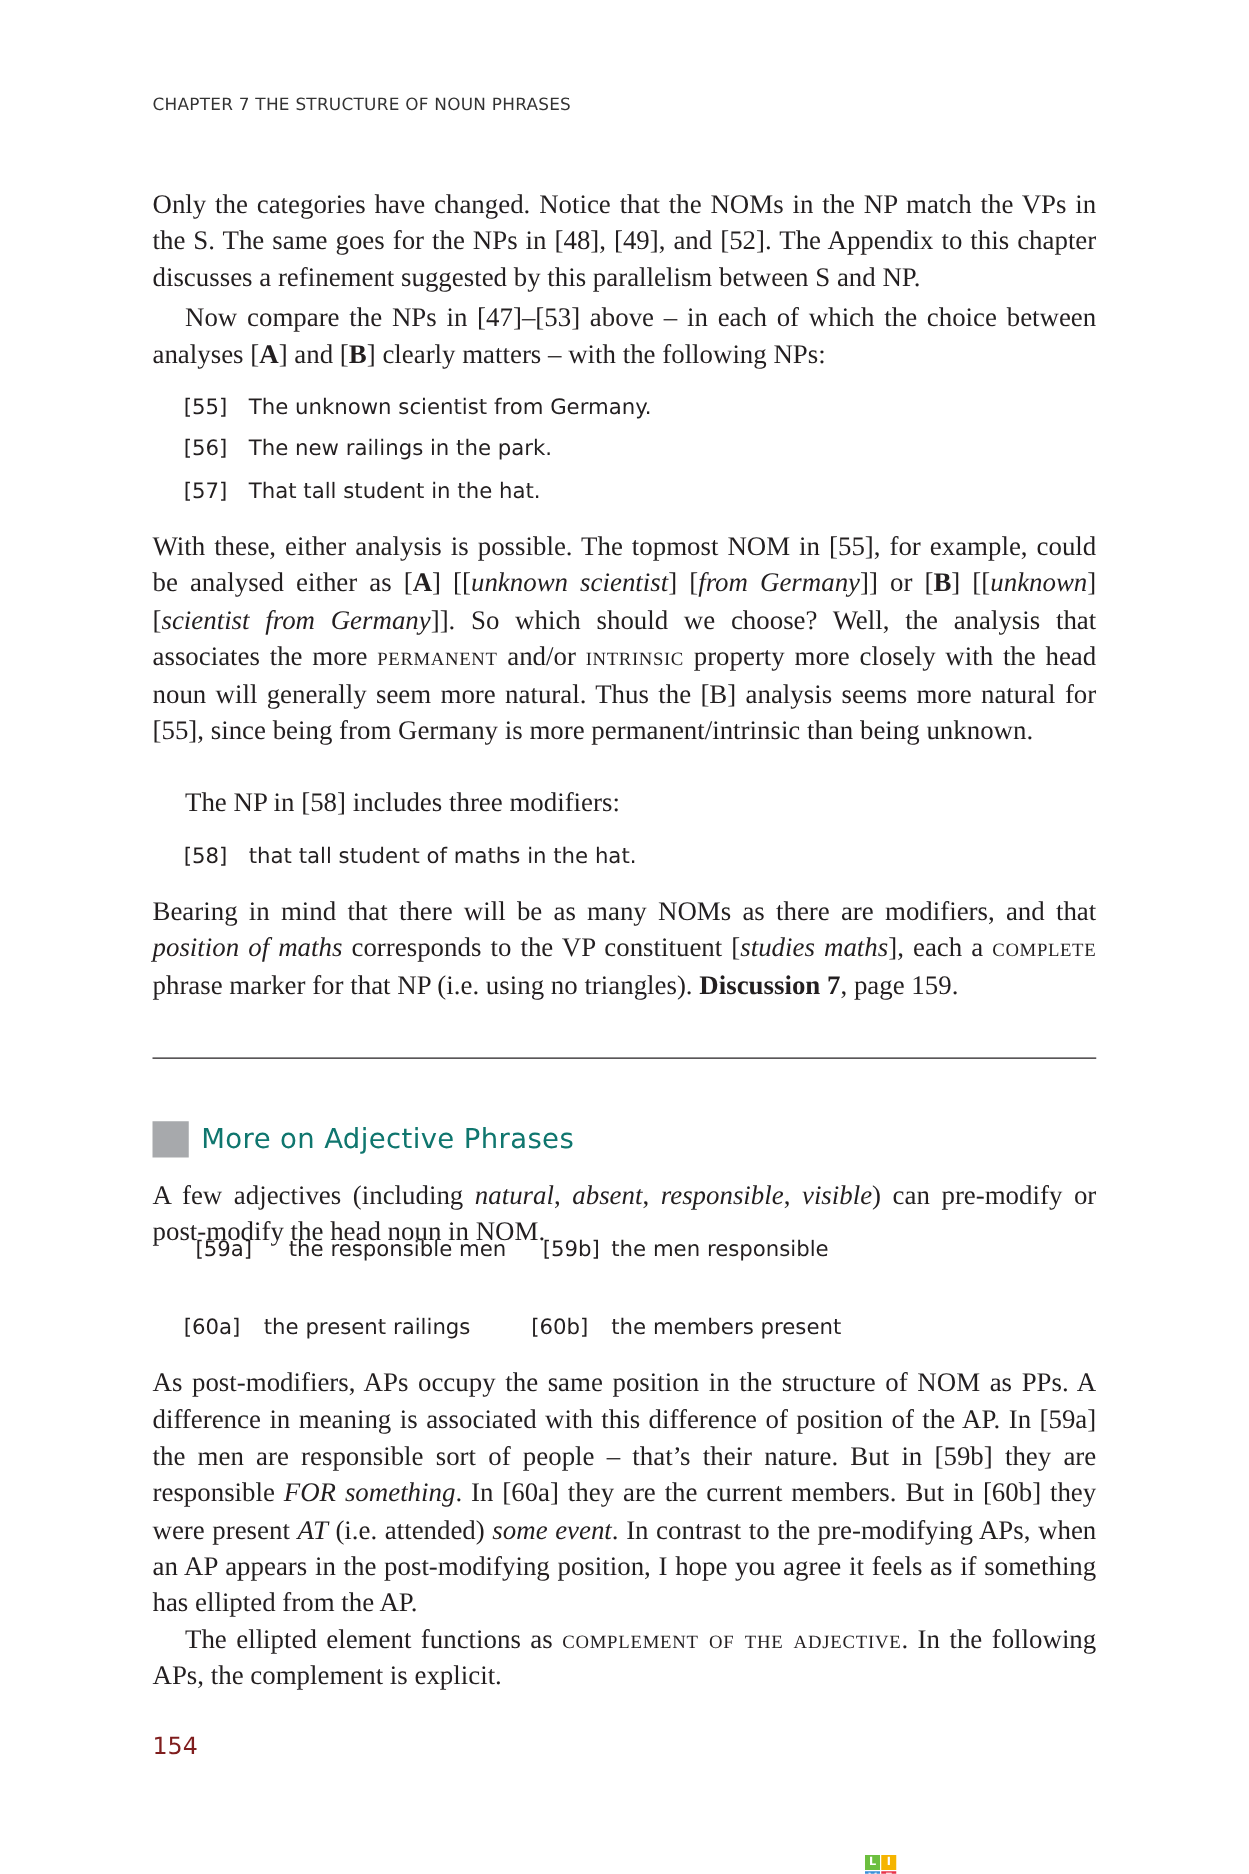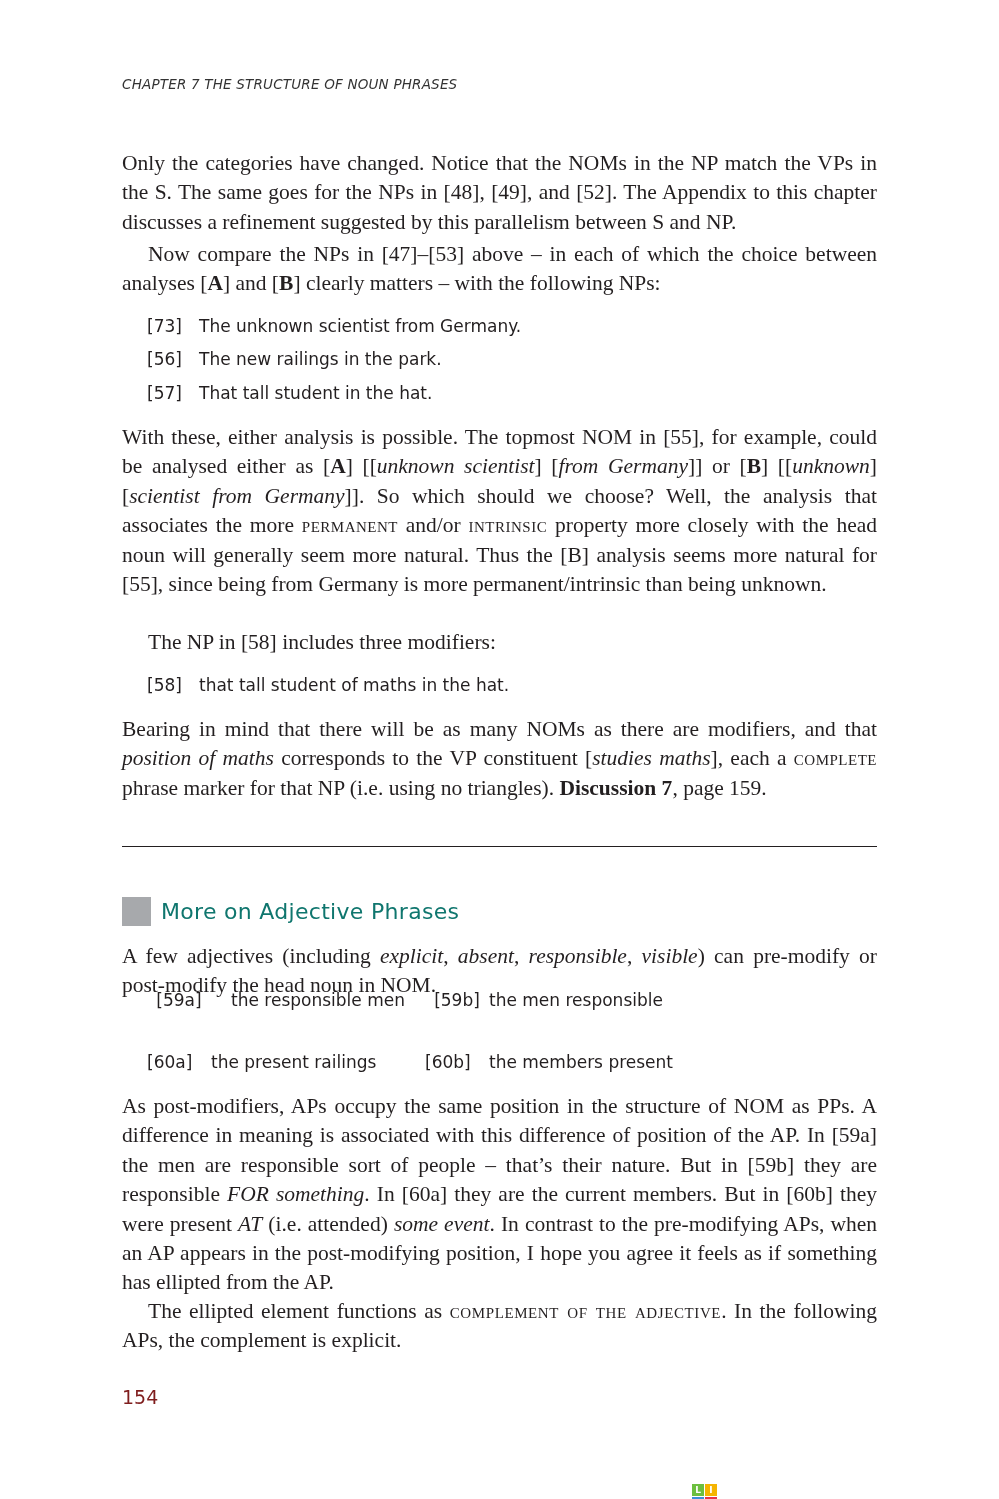--- a/index.html
+++ b/index.html
@@ -1,20 +1,20 @@
 <!DOCTYPE html>
 <html><head>
 <meta charset="utf-8">
 <style>
   html, body { margin: 0; padding: 0; background: #ffffff; }
   body { width: 999px; height: 1499px; position: relative; overflow: hidden; color: #231f20; }
   .page { position: absolute; left: 122px; top: 0; width: 755px; }
   .running-head {
     position: absolute; top: 76px; left: 0;
-    font-family: "DejaVu Sans", sans-serif; font-size: 13.5px; letter-spacing: 0.2px; color: #333; font-style: italic;
+    font-family: "DejaVu Sans", sans-serif; font-size: 13.5px; letter-spacing: 0.2px; color: #333;
   }
   .serif { font-family: "Liberation Serif", serif; font-size: 21.5px; line-height: 29.4px; text-align: justify; }
   .para { position: absolute; left: 0; width: 755px; margin: 0; }
   .indent { text-indent: 26px; }
   .sc { font-variant: small-caps; letter-spacing: 0.5px; }
   .scb { font-variant: small-caps; font-weight: normal; letter-spacing: 0.6px; }
   .ex {
     position: absolute; left: 25px; font-family: "DejaVu Sans", sans-serif; font-size: 17px; color: #231f20;
     white-space: nowrap;
   }
@@ -36,40 +36,40 @@
 <body>
 
 <div class="page">
 
   <div class="running-head">CHAPTER 7  THE STRUCTURE OF NOUN PHRASES</div>
 
   <p class="para serif" style="top:121px;margin-top:28px;">Only the categories have changed. Notice that the NOMs in the NP match the VPs in the S. The same goes for the NPs in [48], [49], and [52]. The Appendix to this chapter discusses a refinement suggested by this parallelism between S and NP.</p>
 
   <p class="para serif indent" style="top:240px;"><span>Now compare the NPs in [47]–[53] above – in each of which the choice between analyses [</span><b>A</b><span>] and [</span><b>B</b><span>] clearly matters – with the following NPs:</span></p>
 
-  <div class="ex" style="top:316px;"><span class="num">[73]</span><span>The unknown scientist from Germany.</span></div>
+  <div class="ex" style="top:316px;"><span class="num">[55]</span><span>The unknown scientist from Germany.</span></div>
   <div class="ex" style="top:349px;"><span class="num">[56]</span><span>The new railings in the park.</span></div>
   <div class="ex" style="top:383px;"><span class="num">[57]</span><span>That tall student in the hat.</span></div>
 
   <p class="para serif" style="top:423px;"><span>With these, either analysis is possible. The topmost NOM in [55], for example, could be analysed either as [</span><b>A</b><span>] [[</span><i>unknown scientist</i><span>] [</span><i>from Germany</i><span>]] or [</span><b>B</b><span>] [[</span><i>unknown</i><span>] [</span><i>scientist from Germany</i><span>]]. So which should we choose? Well, the analysis that associates the more </span><span class="sc">permanent</span><span> and/or </span><span class="sc">intrinsic</span><span> property more closely with the head noun will generally seem more natural. Thus the [B] analysis seems more natural for [55], since being from Germany is more permanent/intrinsic than being unknown.</span></p>
 
   <p class="para serif indent" style="top:628px;">The NP in [58] includes three modifiers:</p>
 
   <div class="ex" style="top:675px;"><span class="num">[58]</span><span>that tall student of maths in the hat.</span></div>
 
   <p class="para serif" style="top:715px;"><span>Bearing in mind that there will be as many NOMs as there are modifiers, and that </span><i>position of maths</i><span> corresponds to the VP constituent [</span><i>studies maths</i><span>], each a </span><span class="sc">complete</span><span> phrase marker for that NP (i.e. using no triangles). </span><b>Discussion 7</b><span>, page 159.</span></p>
 
   <div class="rule"></div>
 
   <div class="heading">
     <div class="sq"></div>
     <div class="txt">More on Adjective Phrases</div>
   </div>
 
-  <p class="para serif" style="top:942px;"><span>A few adjectives (including </span><i>explicit</i><span>, </span><i>absent</i><span>, </span><i>responsible</i><span>, </span><i>visible</i><span>) can pre-modify or post-modify the head noun in NOM.</span></p>
+  <p class="para serif" style="top:942px;"><span>A few adjectives (including </span><i>natural</i><span>, </span><i>absent</i><span>, </span><i>responsible</i><span>, </span><i>visible</i><span>) can pre-modify or post-modify the head noun in NOM.</span></p>
 
   <div class="ex2" style="top:990px;text-align:center;"><span class="num">[59a]</span><span class="txt">the responsible men</span><span class="num">[59b]</span><span>the men responsible</span></div>
   <div class="ex2" style="top:1052px;"><span class="num">[60a]</span><span class="txt">the present railings</span><span class="num">[60b]</span><span>the members present</span></div>
 
   <p class="para serif" style="top:1092px;"><span>As post-modifiers, APs occupy the same position in the structure of NOM as PPs. A difference in meaning is associated with this difference of position of the AP. In [59a] the men are responsible sort of people – that’s their nature. But in [59b] they are responsible </span><i>FOR something</i><span>. In [60a] they are the current members. But in [60b] they were present </span><i>AT</i><span> (i.e. attended) </span><i>some event</i><span>. In contrast to the pre-modifying APs, when an AP appears in the post-modifying position, I hope you agree it feels as if something has ellipted from the AP.</span></p>
 
   <p class="para serif indent" style="top:1297px;"><span>The ellipted element functions as </span><span class="scb">complement of the adjective</span><span>. In the following APs, the complement is explicit.</span></p>
 
   <div class="folio">154</div>
 </div>

